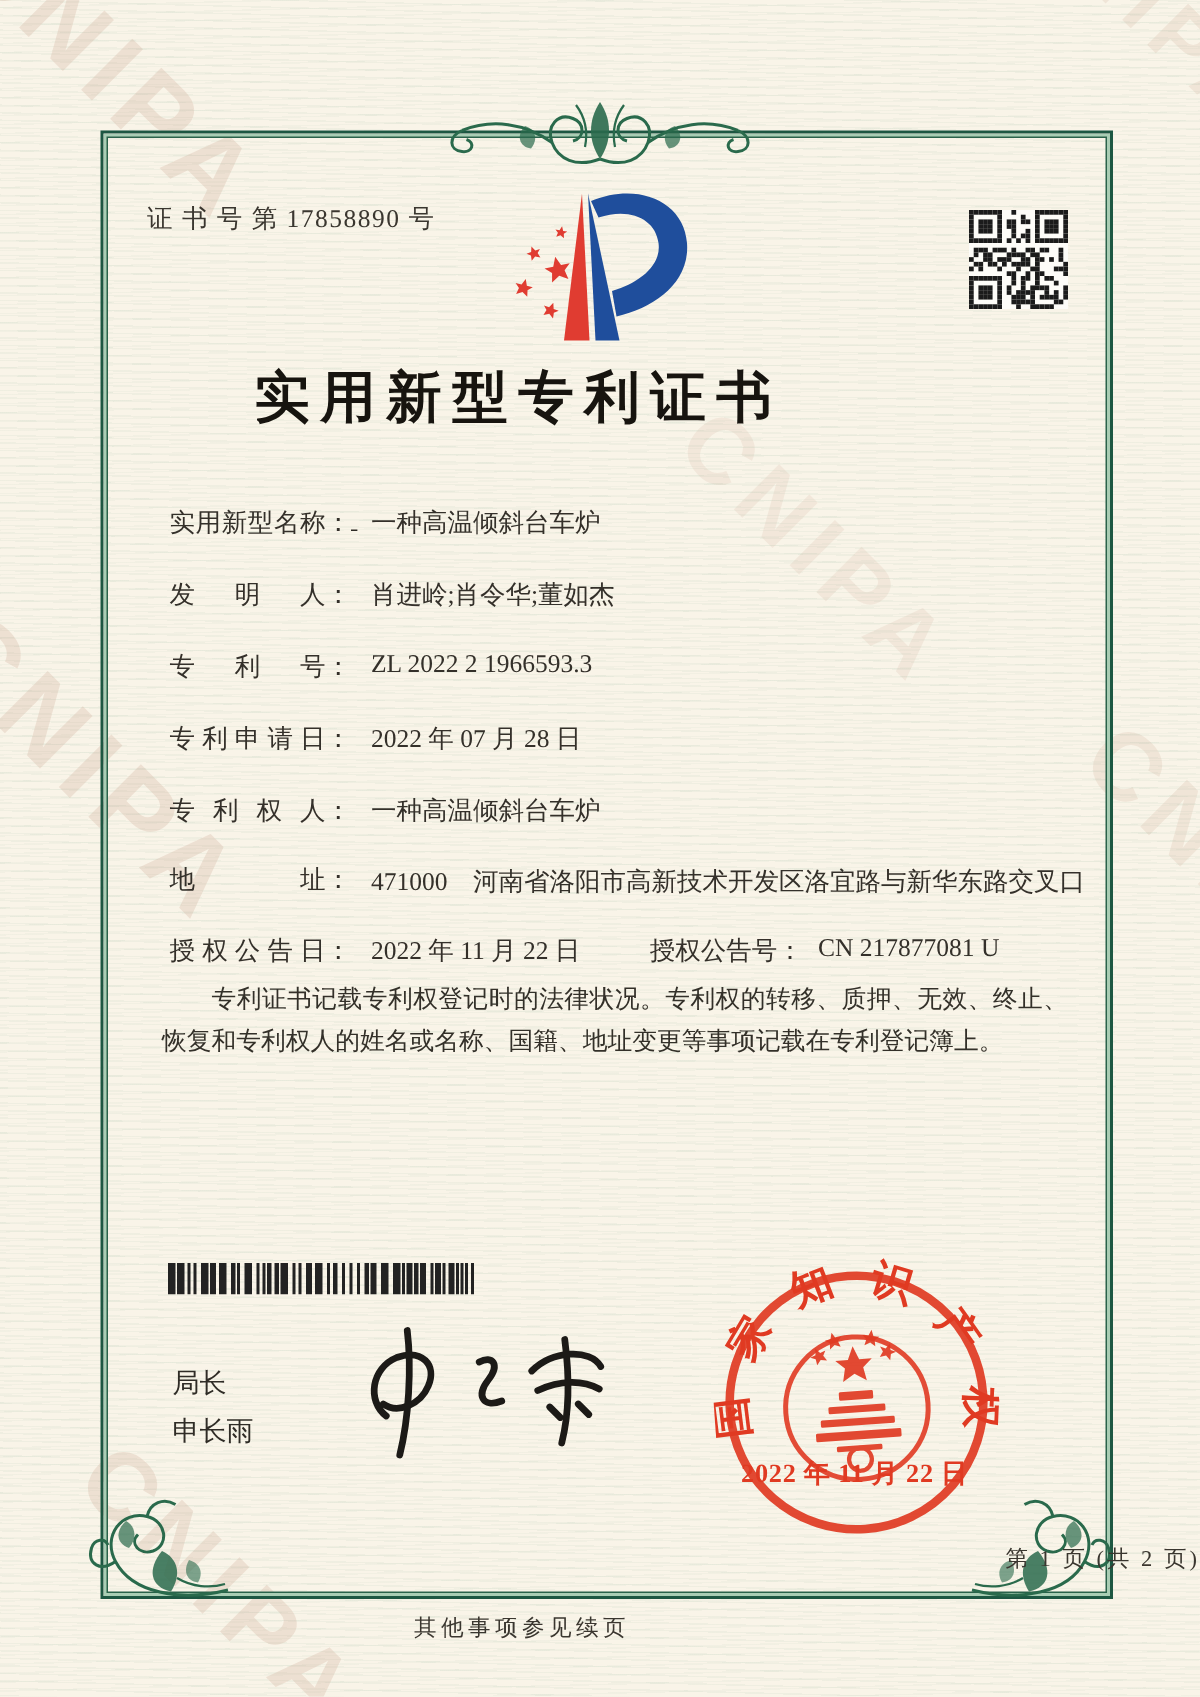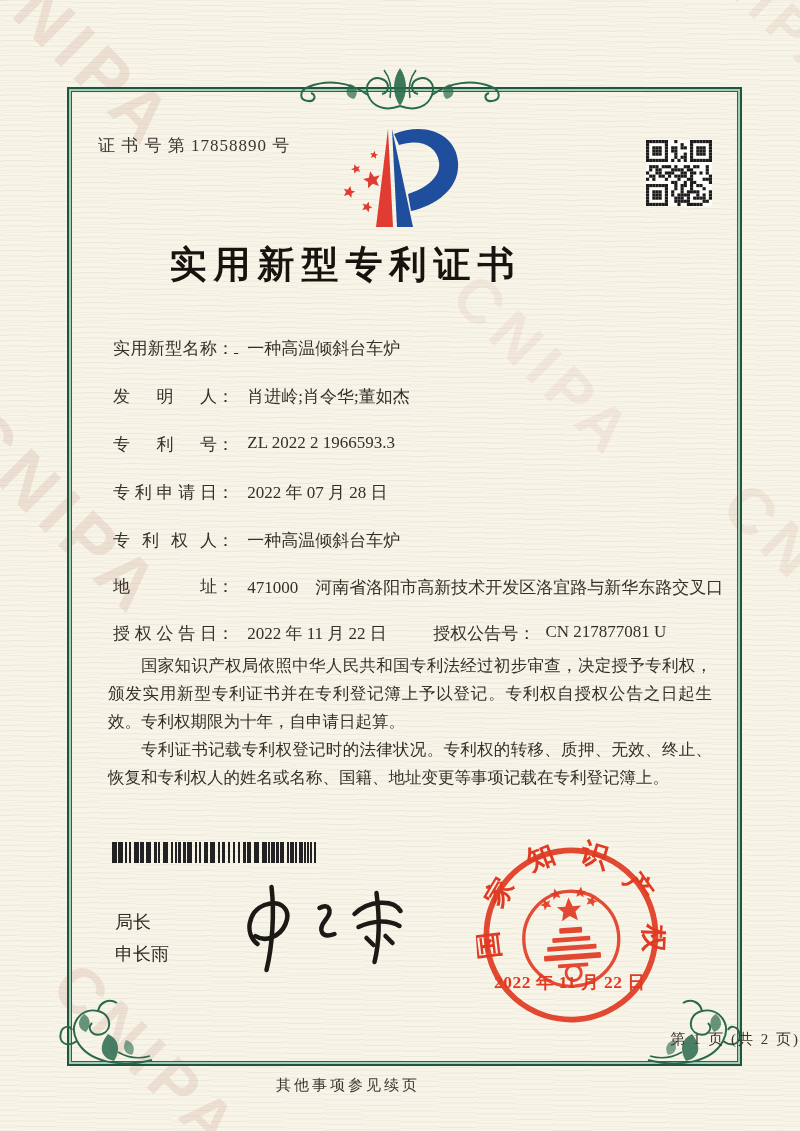--- a/index.html
+++ b/index.html
@@ -398,21 +398,20 @@
   </div>
   <div class="frow" style="top:285px;">
     <span class="flabel">授权公告日</span><span class="fcolon">：</span>
     <span class="fvalue">2022 年 11 月 22 日</span>
     <span class="fvalue grant-second">授权公告号</span><span class="fcolon">：</span>
     <span class="fvalue" style="margin-left:6px;">CN 217877081 U</span>
   </div>
 </div>
 
 <div class="paras">
-  <p>国家知识产权局依照中华人民共和国专利法经过初步审查，决定授予专利权，颁发实用新型专利证书并在专利登记簿上予以登记。专利权自授权公告之日起生效。专利权期限为十年，自申请日起算。</p>
   <p>专利证书记载专利权登记时的法律状况。专利权的转移、质押、无效、终止、恢复和专利权人的姓名或名称、国籍、地址变更等事项记载在专利登记簿上。</p>
 </div>
 
 <div class="barcode"><svg width="212" height="21" viewBox="0 0 212 21">
       <g fill="#222">
         <rect x="0" y="0" width="5" height="21"></rect>
         <rect x="6" y="0" width="5" height="21"></rect>
         <rect x="13" y="0" width="2" height="21"></rect>
         <rect x="17" y="0" width="2" height="21"></rect>
         <rect x="22" y="0" width="5" height="21"></rect>

